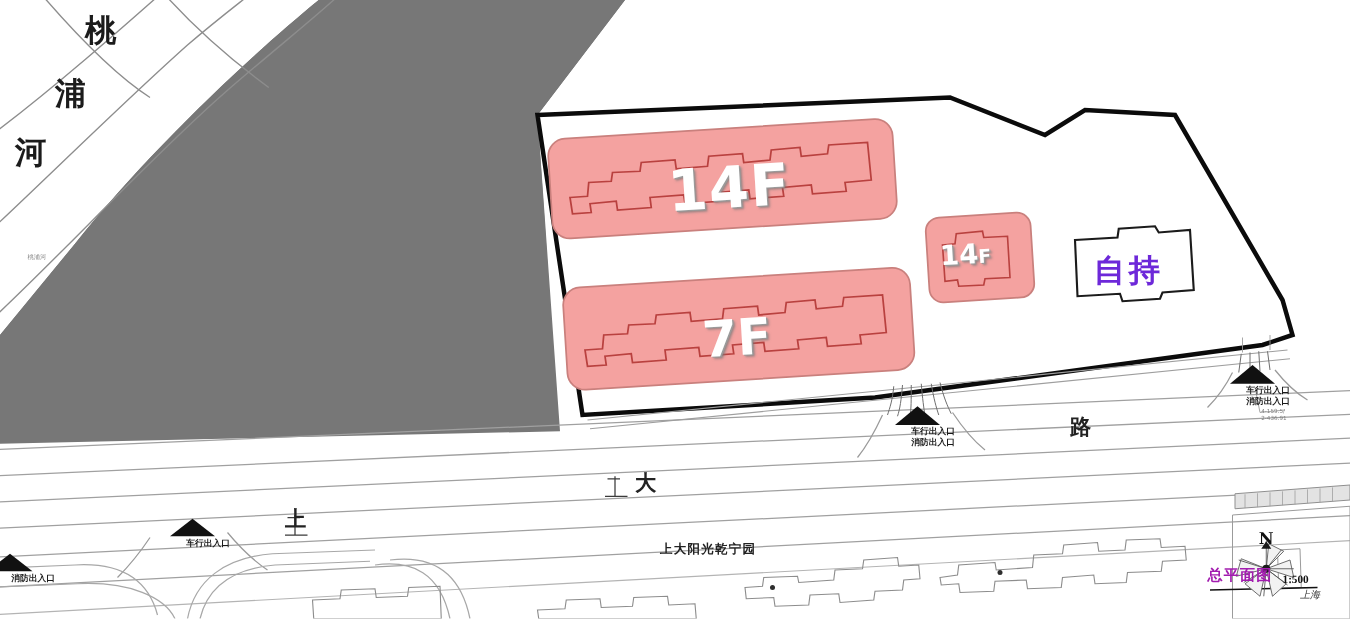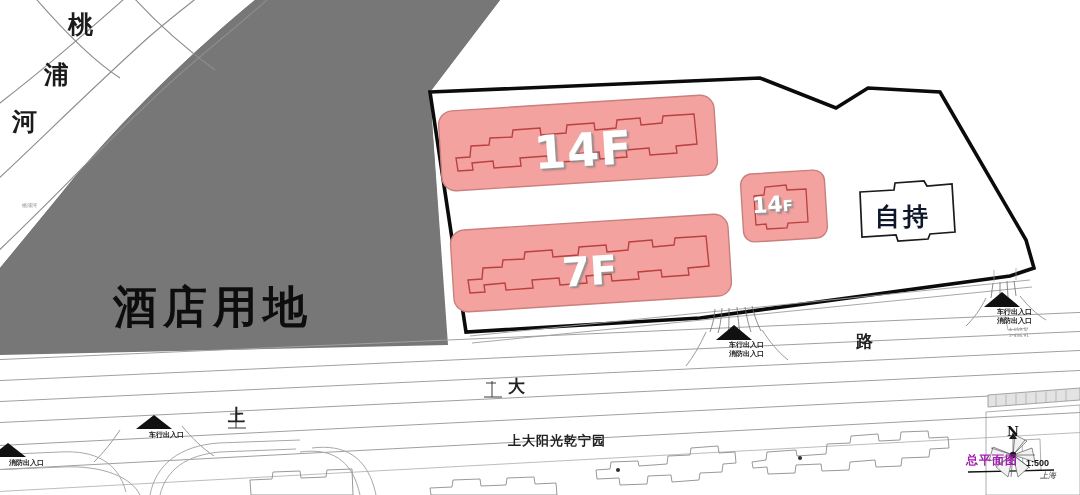--- a/index.html
+++ b/index.html
@@ -15,30 +15,30 @@
   .hotel-label{font-family:"DejaVu Sans","Liberation Sans",sans-serif;font-weight:700;font-size:44px;letter-spacing:6px;color:#0d0d0d;}
 
   
   .f-label{font-weight:700;color:#ffffff;
     text-shadow:1px 1px 0 #9a9a9a, 2px 2px 2px rgba(120,120,120,.75);}
   .f-big{font-size:46px;letter-spacing:1px;}
   .f-mid{font-size:40px;}
   .f-small{font-size:22px;}
   .f-tiny{font-size:15px;}
 
-  .zichi-label{font-family:"DejaVu Sans","Liberation Sans",sans-serif;font-weight:700;font-size:25px;letter-spacing:3px;color:#0f172a;}
+  .zichi-label{font-family:"DejaVu Sans","Liberation Sans",sans-serif;font-weight:700;font-size:25px;letter-spacing:3px;color:#6d28d9;}
 
   .road-char{font-family:"DejaVu Sans","Liberation Sans",sans-serif;font-weight:700;font-size:17px;color:#222;}
 
   .ent-text{font-family:"DejaVu Sans","Liberation Sans",sans-serif;font-size:7px;line-height:1.35;color:#1a1a1a;text-align:right;font-weight:700;}
 
-  .nb-label{font-family:"DejaVu Sans","Liberation Sans",sans-serif;font-size:13px;color:#222;letter-spacing:1px;font-weight:700;}
+  .nb-label{font-family:"DejaVu Sans","Liberation Sans",sans-serif;font-size:10px;color:#222;letter-spacing:1px;font-weight:700;margin-left:20px;}
 
   .title-label{font-family:"DejaVu Sans","Liberation Sans",sans-serif;font-weight:700;font-size:12px;color:#a21caf;letter-spacing:1px;}
-  .scale-label{font-family:Liberation Sans, sans-serif;font-weight:700;font-size:9px;color:#111;}
+  .scale-label{font-family:Liberation Serif, serif;font-weight:700;font-size:9px;color:#111;}
   .north-n{font-family:"DejaVu Serif","Liberation Serif",serif;font-weight:700;font-size:13px;color:#111;}
   .city-label{font-family:"DejaVu Sans","Liberation Sans",sans-serif;font-size:8px;color:#333;}
   .tiny-grey{font-family:"DejaVu Sans","Liberation Sans",sans-serif;font-size:5px;color:#8a8a8a;}
   .tiny-dim{font-family:"DejaVu Sans","Liberation Sans",sans-serif;font-size:4.5px;color:#7d7d7d;line-height:1.3;}
 </style>
 </head>
 <body>
 
 <div id="stage">
 
@@ -210,21 +210,20 @@
     </g>
 
     </g>
   </svg>
 
   <div class="lbl river-char" style="left:68px;top:8px;">桃</div>
   <div class="lbl river-char" style="left:44px;top:58px;">浦</div>
   <div class="lbl river-char" style="left:12px;top:105px;">河</div>
   <div class="lbl tiny-grey" style="left:22px;top:202px;">桃浦河</div>
 
-  <div class="lbl hotel-label" style="left:113px;top:278px;">酒店用地</div>
 
   <div class="lbl f-label f-big" style="left:534px;top:123px;transform:rotate(-3.6deg);">14F</div>
 
   <div class="lbl f-label f-mid" style="left:562px;top:248px;transform:rotate(-3.6deg);">7F</div>
 
   <div class="lbl" style="left:752px;top:192px;transform:rotate(-3.6deg);">
     <span class="f-label f-small">14</span><span class="f-label f-tiny">F</span>
   </div>
 
   <div class="lbl zichi-label" style="left:875px;top:200px;">自持</div>

